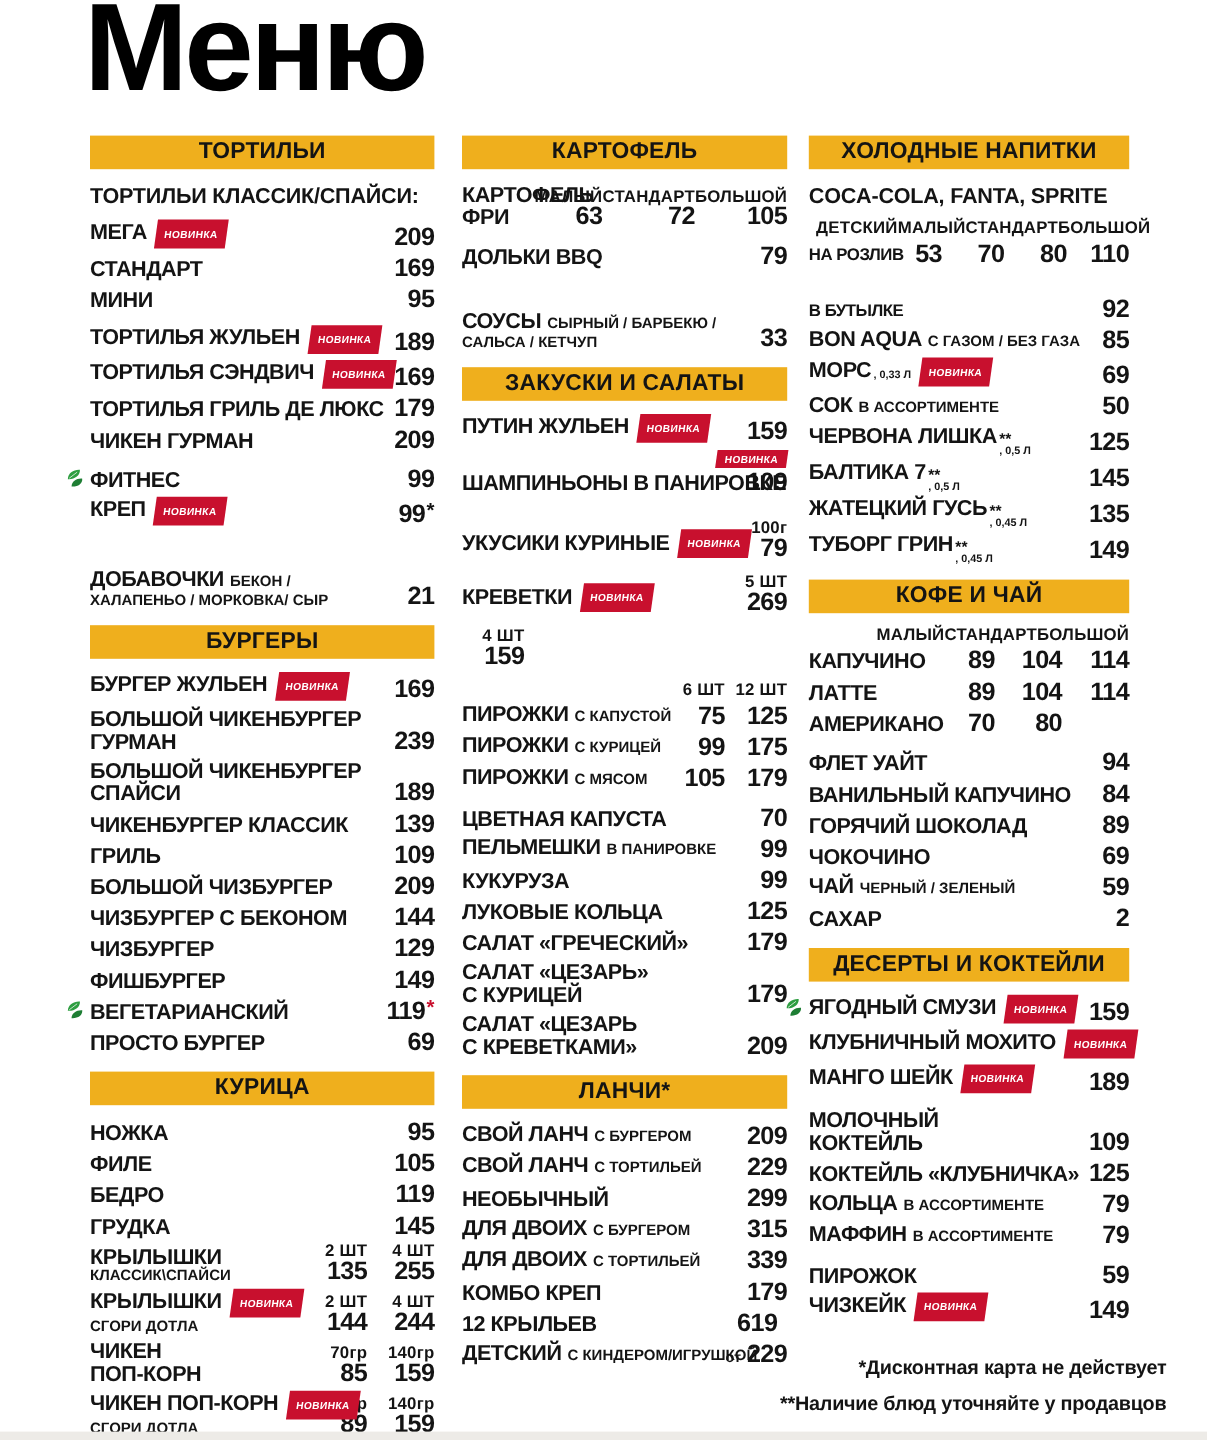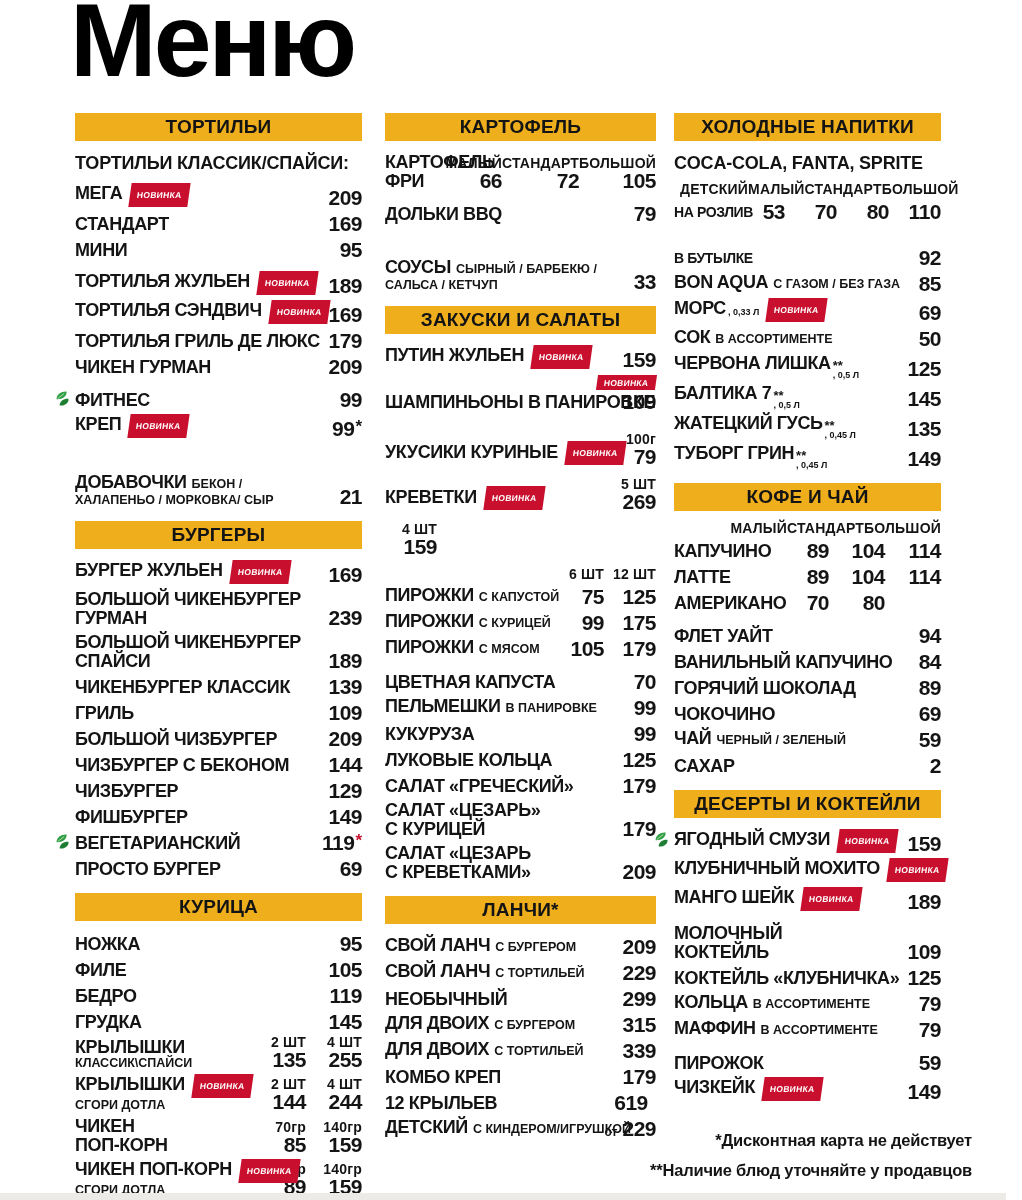--- a/index.html
+++ b/index.html
@@ -563,21 +563,21 @@
             <div class="nm">
               <div class="l1">
                 <span class="big">КАРТОФЕЛЬ</span>
               </div>
               <div class="l2 bigln">ФРИ</div>
             </div>
             <div class="cells">
               <div class="cell" style="min-width: 58px;">
                 <div class="unit">МАЛЫЙ</div>
                 <div class="pline">
-                  <span class="price">66</span>
+                  <span class="price">63</span>
                 </div>
               </div>
               <div class="cell" style="min-width: 58px;">
                 <div class="unit">СТАНДАРТ</div>
                 <div class="pline">
                   <span class="price">72</span>
                 </div>
               </div>
               <div class="cell" style="min-width: 58px;">
                 <div class="unit">БОЛЬШОЙ</div>

